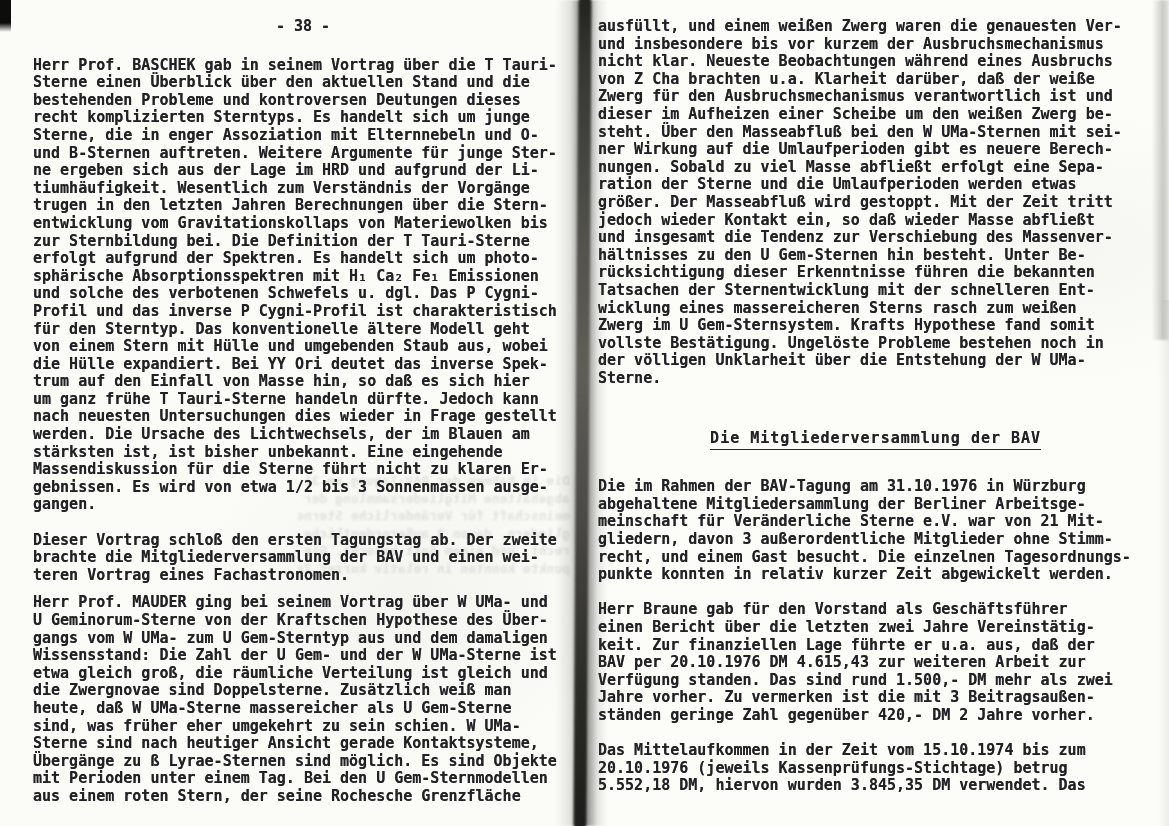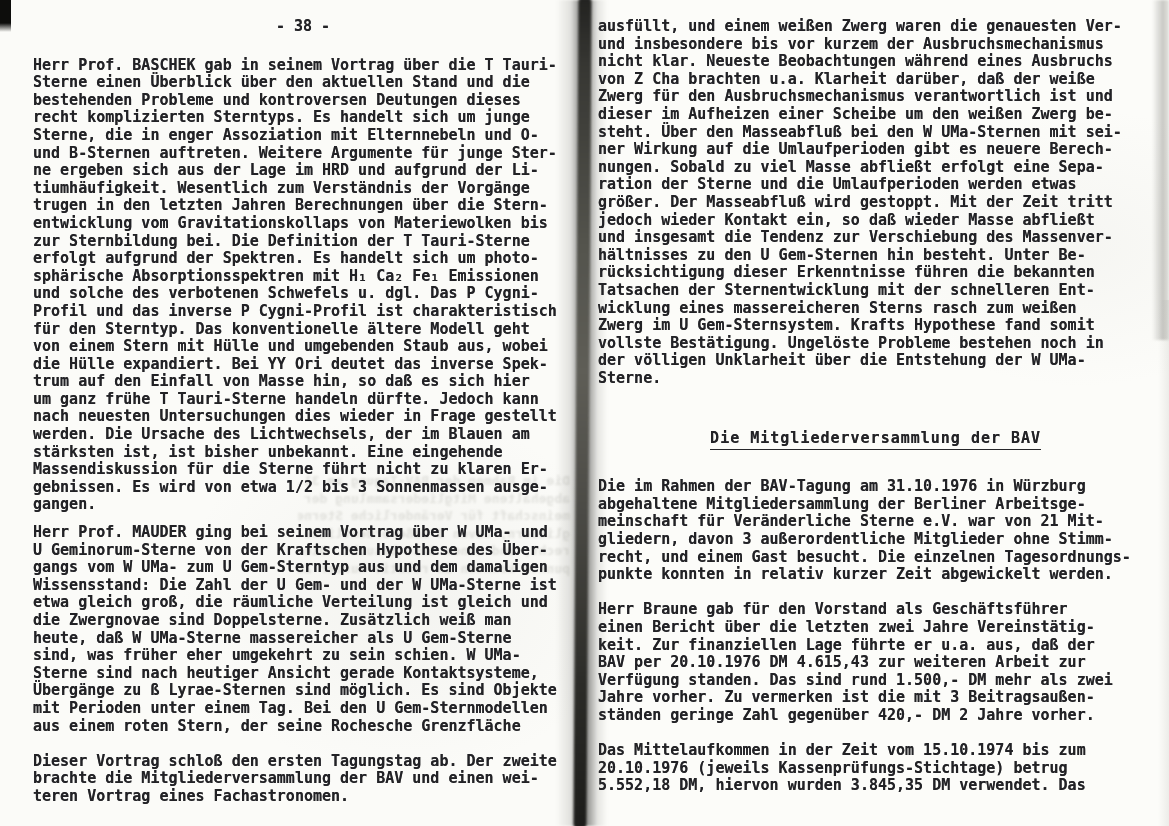--- a/index.html
+++ b/index.html
@@ -121,35 +121,35 @@
 von einem Stern mit Hülle und umgebenden Staub aus, wobei
 die Hülle expandiert. Bei YY Ori deutet das inverse Spek-
 trum auf den Einfall von Masse hin, so daß es sich hier
 um ganz frühe T Tauri-Sterne handeln dürfte. Jedoch kann
 nach neuesten Untersuchungen dies wieder in Frage gestellt
 werden. Die Ursache des Lichtwechsels, der im Blauen am
 stärksten ist, ist bisher unbekannt. Eine eingehende
 Massendiskussion für die Sterne führt nicht zu klaren Er-
 gebnissen. Es wird von etwa 1/2 bis 3 Sonnenmassen ausge-
 gangen.</div>
+      <div class="typew para">Dieser Vortrag schloß den ersten Tagungstag ab. Der zweite
+brachte die Mitgliederversammlung der BAV und einen wei-
+teren Vortrag eines Fachastronomen.</div>
       <div class="typew para para-mauder">Herr Prof. MAUDER ging bei seinem Vortrag über W UMa- und
 U Geminorum-Sterne von der Kraftschen Hypothese des Über-
 gangs vom W UMa- zum U Gem-Sterntyp aus und dem damaligen
 Wissensstand: Die Zahl der U Gem- und der W UMa-Sterne ist
 etwa gleich groß, die räumliche Verteilung ist gleich und
 die Zwergnovae sind Doppelsterne. Zusätzlich weiß man
 heute, daß W UMa-Sterne massereicher als U Gem-Sterne
 sind, was früher eher umgekehrt zu sein schien. W UMa-
 Sterne sind nach heutiger Ansicht gerade Kontaktsysteme,
 Übergänge zu ß Lyrae-Sternen sind möglich. Es sind Objekte
 mit Perioden unter einem Tag. Bei den U Gem-Sternmodellen
 aus einem roten Stern, der seine Rochesche Grenzfläche</div>
-      <div class="typew para">Dieser Vortrag schloß den ersten Tagungstag ab. Der zweite
-brachte die Mitgliederversammlung der BAV und einen wei-
-teren Vortrag eines Fachastronomen.</div>
     </div>
   </div>
 
   <div class="page page-right">
 
     <div class="pagetext pagetext-right">
       <div class="typew para">ausfüllt, und einem weißen Zwerg waren die genauesten Ver-
 und insbesondere bis vor kurzem der Ausbruchsmechanismus
 nicht klar. Neueste Beobachtungen während eines Ausbruchs
 von Z Cha brachten u.a. Klarheit darüber, daß der weiße

